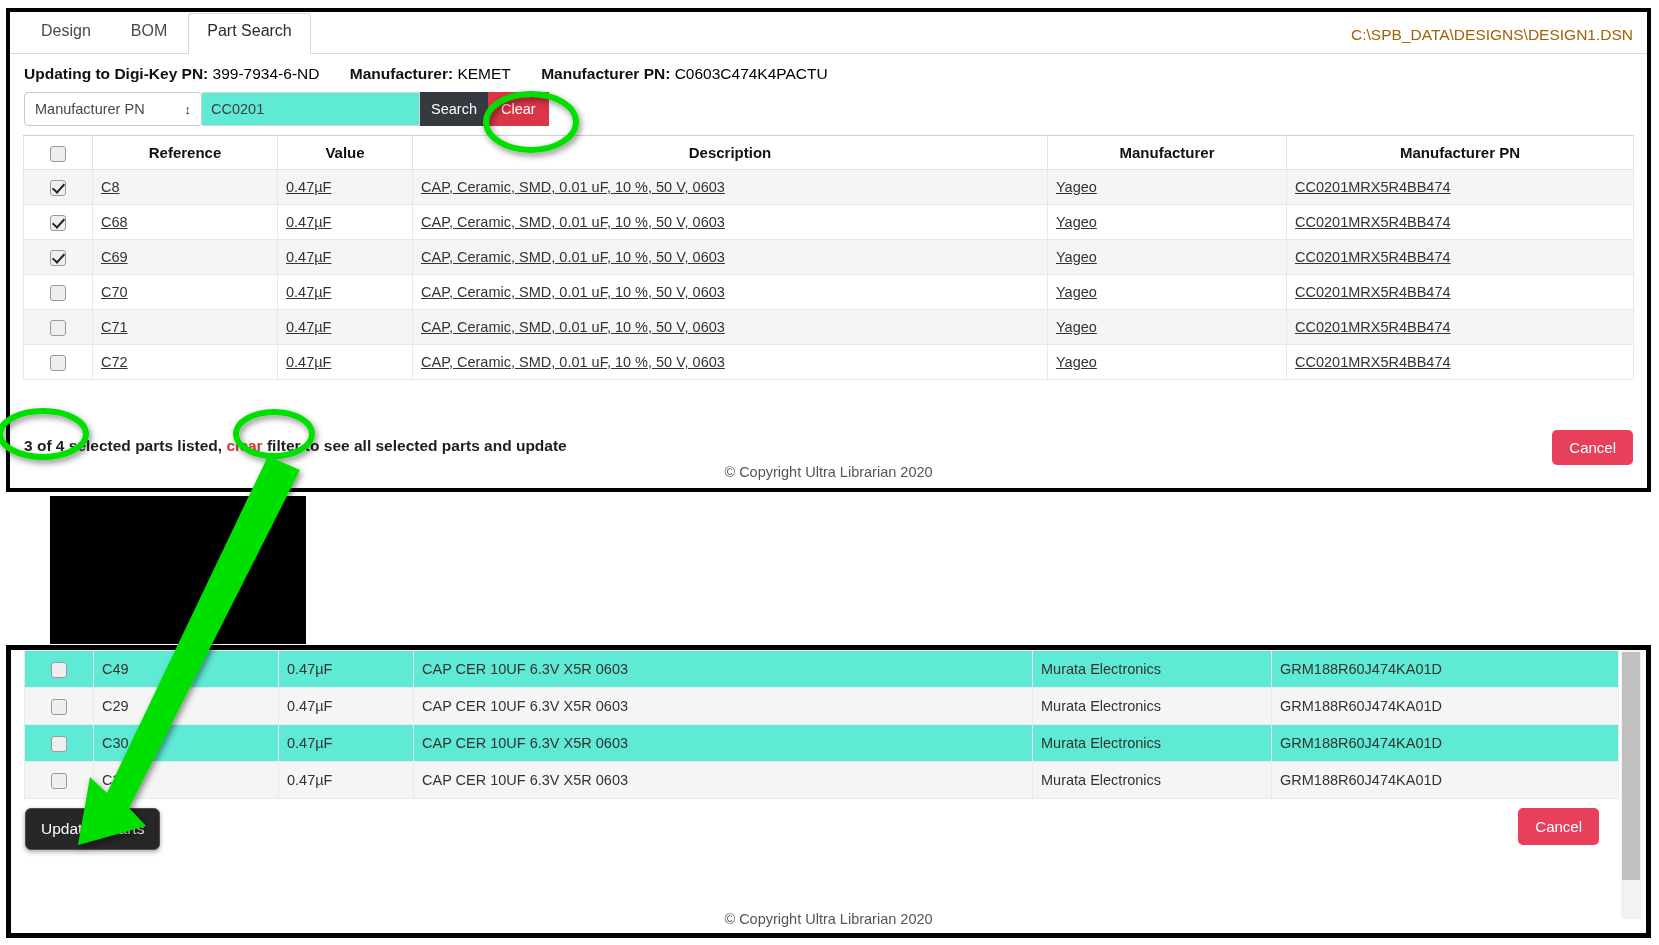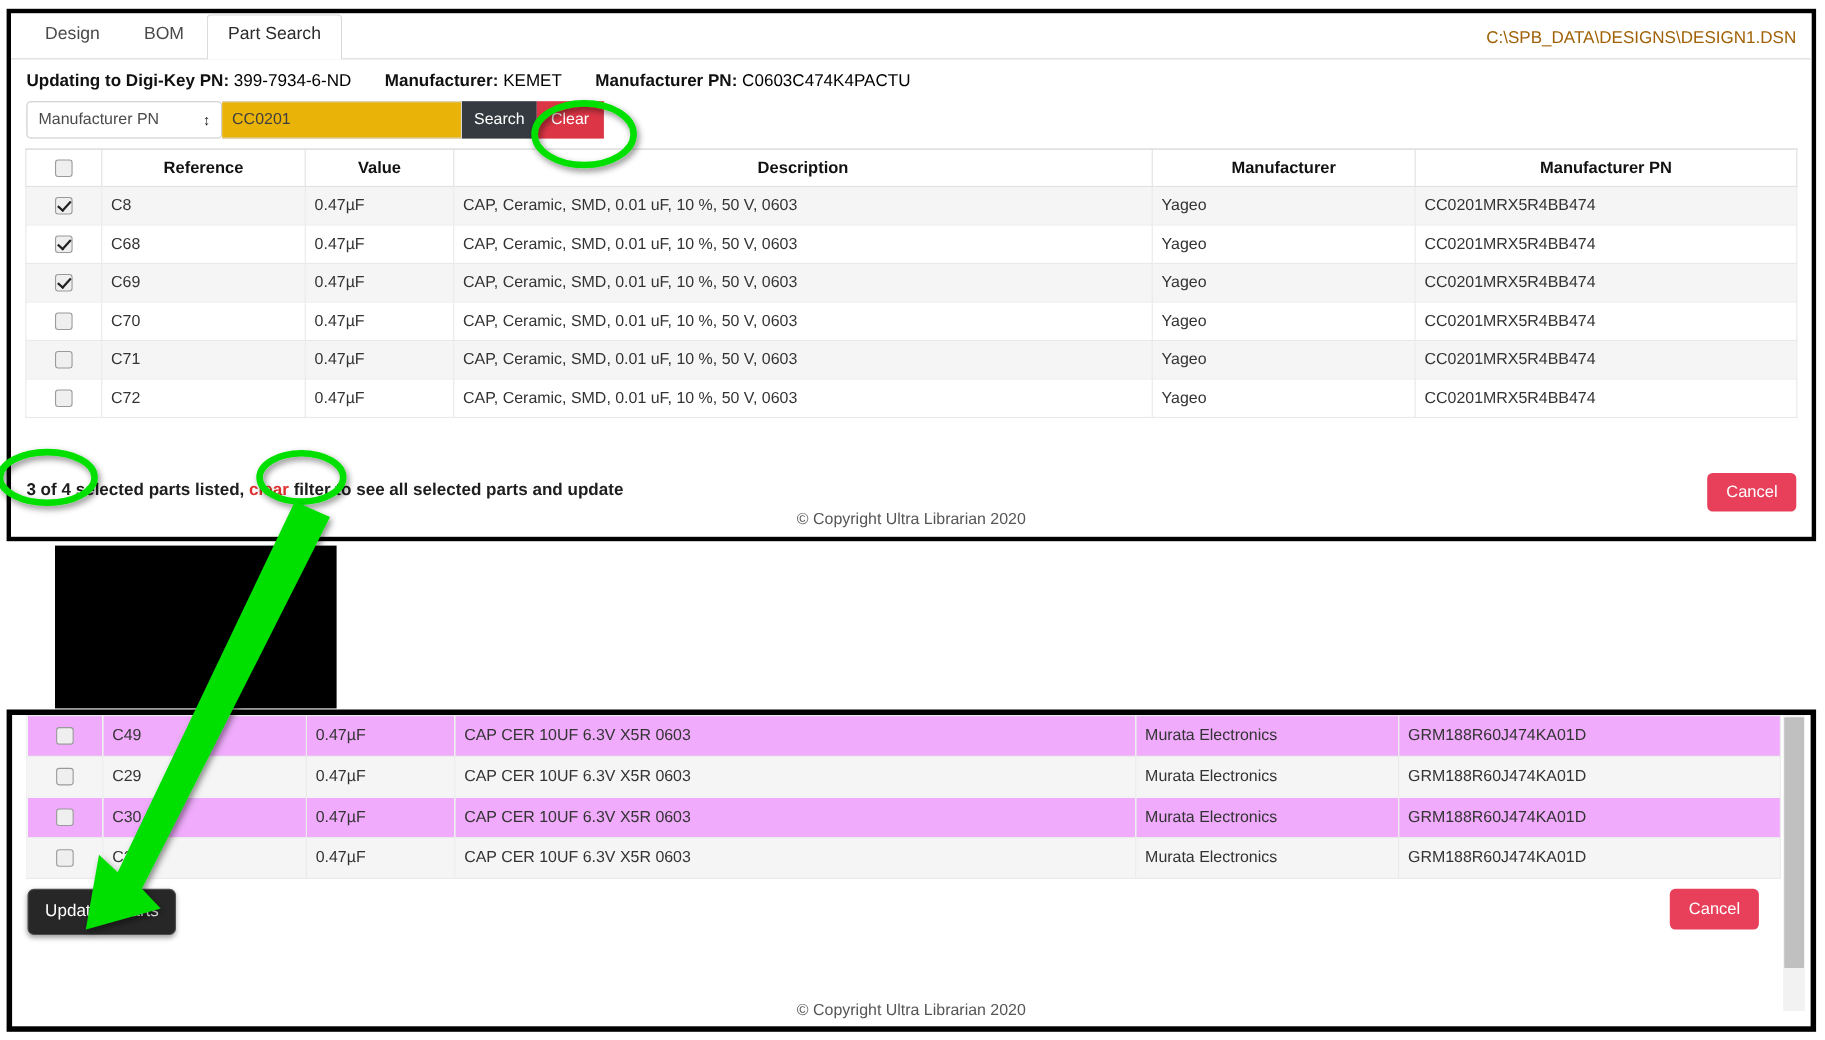--- a/index.html
+++ b/index.html
@@ -98,21 +98,21 @@
     color: #4a4a4a;
     cursor: pointer;
   }
   .sel .updown { font-size: 13px; color: #222; margin-left: 6px; }
   .txtin {
     width: 218px;
     height: 34px;
     box-sizing: border-box;
     border: 1px solid #d6d6d6;
     border-left: none;
-    background: #eab308;
+    background: #5eead4;
     font-size: 14.5px;
     color: #3f3f3f;
     padding: 0 9px;
     font-family: "Liberation Sans", sans-serif;
     outline: none;
   }
   .btn-filter {
     height: 34px;
     background: #343a40;
     color: #ffffff;
@@ -153,20 +153,21 @@
     text-align: center;
   }
   table.parts td {
     border: 1px solid #e9e9e9;
     height: 34px;
     padding: 0 8px;
     color: #333;
     vertical-align: middle;
     white-space: nowrap;
     overflow: hidden;
+    text-decoration: underline;
   }
   table.parts tr.odd td { background: #f5f5f5; }
   table.parts tr.even td { background: #ffffff; }
   .c-chk  { width: 52px;  text-align: center; }
   .c-ref  { width: 168px; }
   .c-val  { width: 118px; }
   .c-desc { }
   .c-mfr  { width: 222px; }
   .c-mpn  { width: 330px; }
 
@@ -260,21 +261,21 @@
   table.parts2 td {
     border: 1px solid #e9e9e9;
     height: 36px;
     padding: 0 8px;
     color: #333;
     vertical-align: middle;
     white-space: nowrap;
     overflow: hidden;
   }
   table.parts2 tr.odd td { background: #f5f5f5; }
-  table.parts2 tr.even td { background: #f0abfc; }
+  table.parts2 tr.even td { background: #5eead4; }
   .b-chk  { width: 52px;  text-align: center; }
   .b-ref  { width: 168px; }
   .b-val  { width: 118px; }
   .b-desc { }
   .b-mfr  { width: 222px; }
   .b-mpn  { width: 330px; }
 
   .scrollbar {
     position: absolute;
     right: 5px;

